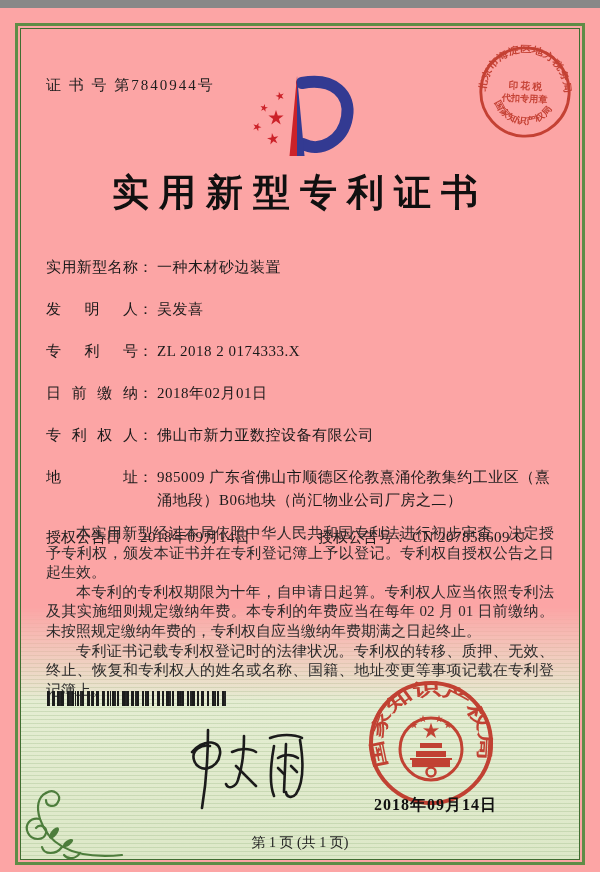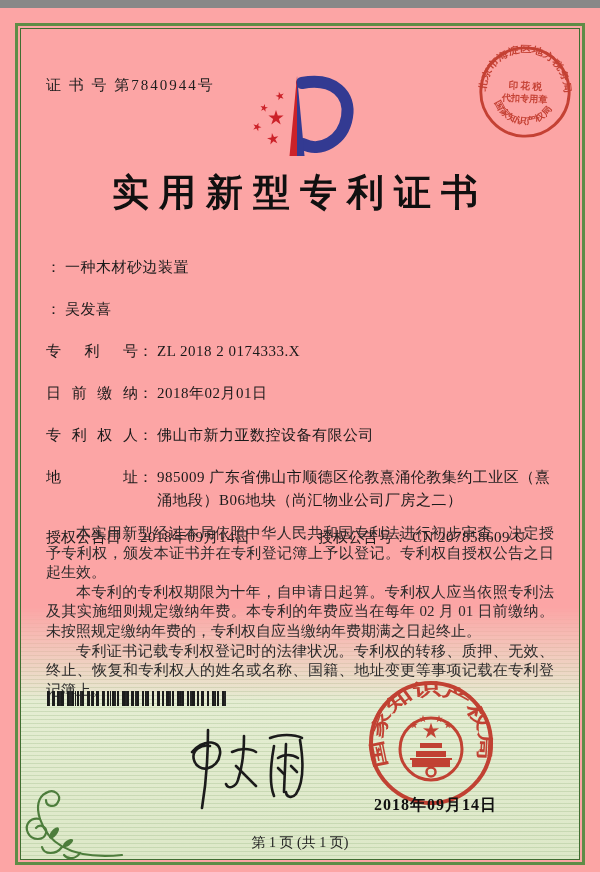--- a/index.html
+++ b/index.html
@@ -97,24 +97,26 @@
       <textPath href="#barc" startOffset="1" lengthAdjust="spacingAndGlyphs" textLength="74">国家知识产权局</textPath>
     </text>
     <text x="50" y="47" text-anchor="middle" font-size="10" font-weight="700" fill="#c0392b">印 花 税</text>
     <text x="50" y="60" text-anchor="middle" font-size="9.5" font-weight="700" fill="#c0392b">代扣专用章</text>
   </svg>
 
   <div class="title">实用新型专利证书</div>
 
   <div class="fields">
     <div class="f-row">
+      <span class="f-label">实用新型名称</span>
         <span class="f-colon">：</span>
       <span class="f-value">一种木材砂边装置</span>
     </div>
     <div class="f-row">
+      <span class="f-label">发明人</span>
         <span class="f-colon">：</span>
       <span class="f-value">吴发喜</span>
     </div>
     <div class="f-row">
       <span class="f-label">专利号</span>
         <span class="f-colon">：</span>
       <span class="f-value">ZL 2018 2 0174333.X</span>
     </div>
     <div class="f-row">
       <span class="f-label">日前缴纳</span>

